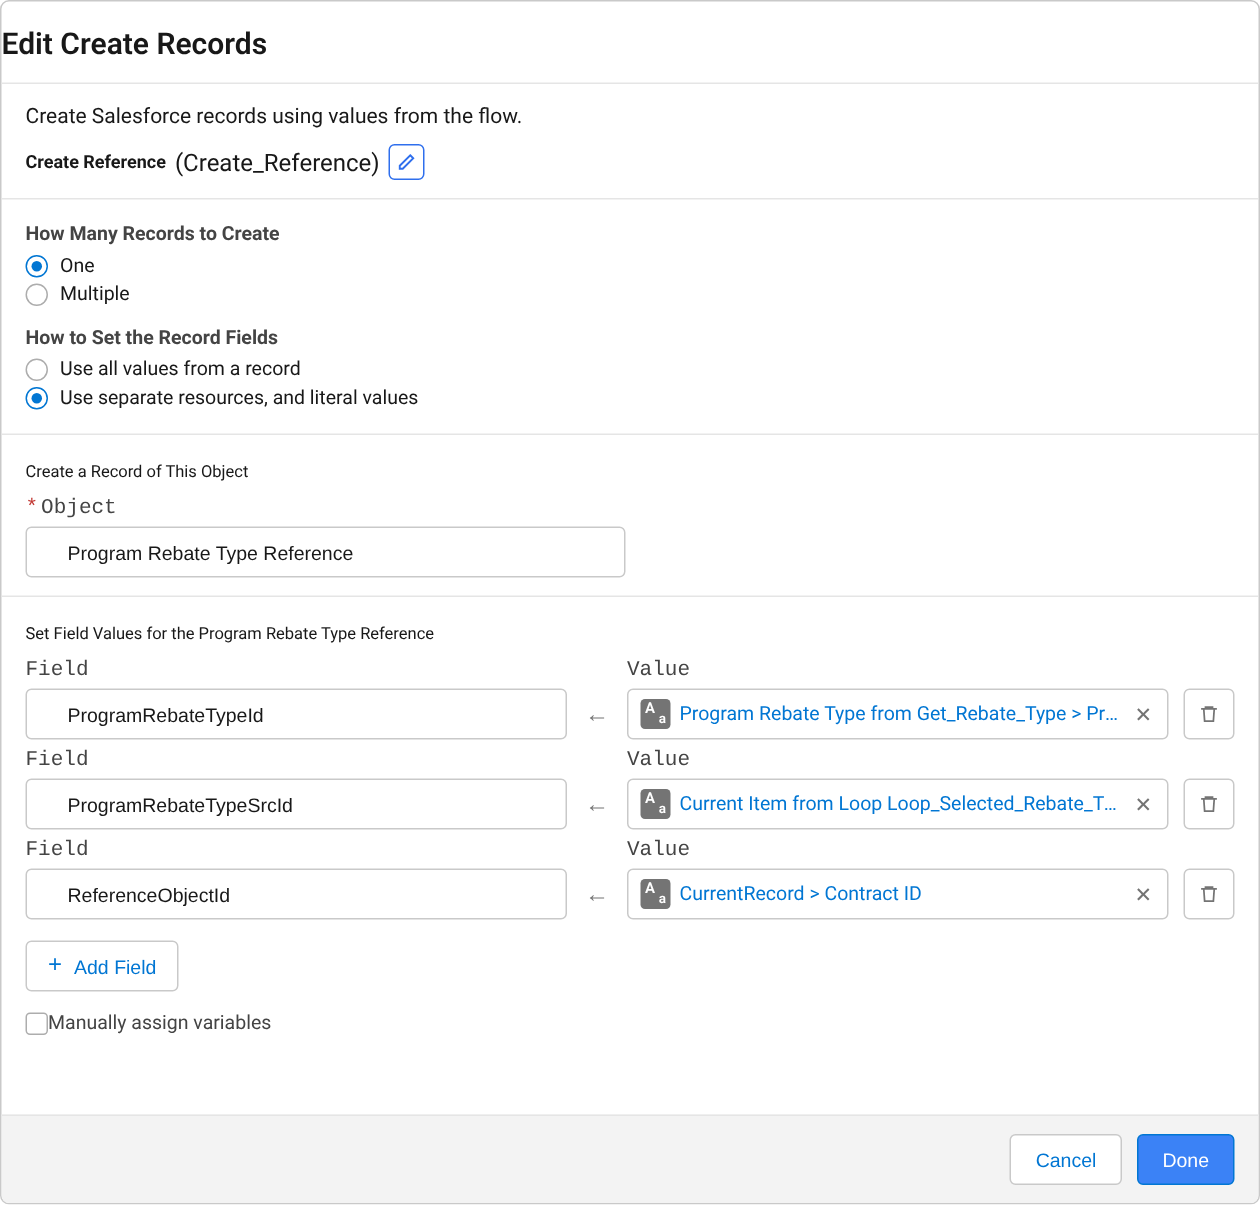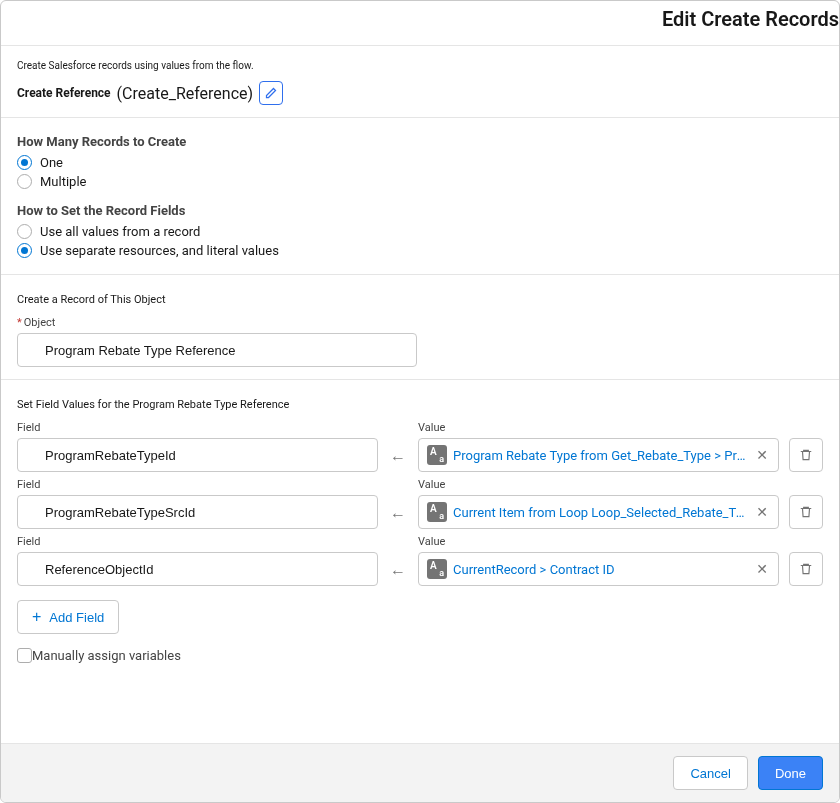--- a/index.html
+++ b/index.html
@@ -14,38 +14,38 @@
     width: 840px;
     height: 803px;
     border: 1px solid #c9c9c9;
     border-radius: 6px;
     display: flex;
     flex-direction: column;
     overflow: hidden;
     background: #fff;
   }
   .modal-header {
-    padding: 6px 0 14px;
-    text-align: right;
+    padding: 16px 0 14px;
+    text-align: left;
     border-bottom: 1px solid #e5e5e5;
   }
   .modal-header h1 {
     margin: 0;
     font-size: 20px;
     font-weight: 600;
   }
   .modal-body {
     flex: 1;
     overflow-y: auto;
   }
   .section {
     padding: 12px 16px;
   }
   .desc {
-    font-size: 10px;
+    font-size: 14px;
     color: #181818;
     margin: 2px 0 10px;
   }
   .title-row {
     display: flex;
     align-items: center;
     gap: 6px;
     margin-top: 4px;
   }
   .title-strong { font-weight: 700; font-size: 12px; }
@@ -94,23 +94,24 @@
     background: #0176d3;
     border-radius: 50%;
   }
   .section-title {
     font-size: 11px;
     font-weight: 400;
     margin: 6px 0 10px;
     color: #181818;
   }
   .field-label {
-    font-size: 11px;
+    font-size: 14px;
     color: #444;
     margin-bottom: 4px;
+    font-family: Liberation Mono, monospace;
   }
   .req::before {
     content: "*";
     color: #c23934;
     margin-right: 2px;
   }
   .input {
     width: 100%;
     height: 34px;
     border: 1px solid #c9c9c9;

